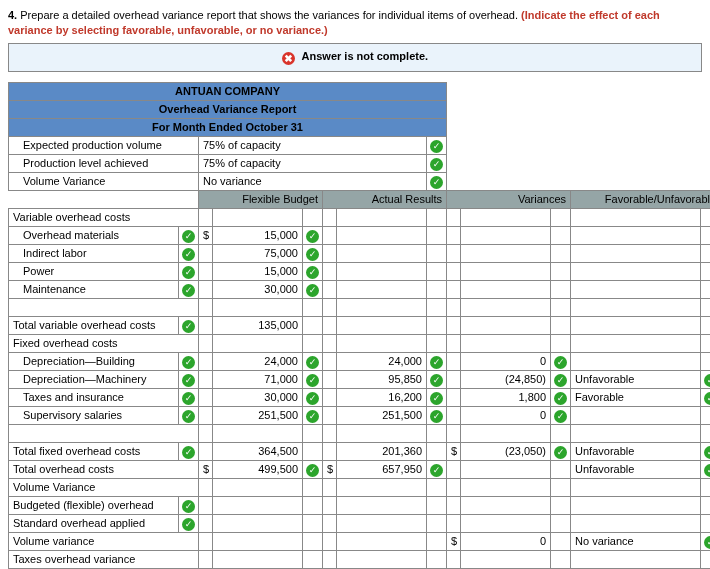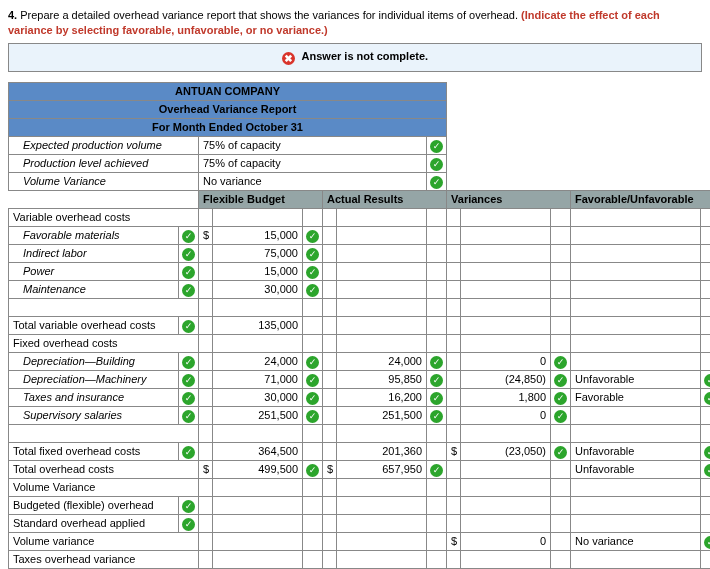--- a/index.html
+++ b/index.html
@@ -51,38 +51,38 @@
     background: #fff;
   }
   .hdr-blue {
     background: #5a8ac6 !important;
     text-align: center;
     font-weight: bold;
     color: #000;
   }
   .hdr-dark {
     background: #95a5a6 !important;
-    font-weight: bold;
-    text-align: left;
+    font-weight: normal;
+    text-align: right;
   }
   .num { text-align: right; white-space: nowrap; }
   .ck {
     display: inline-block;
     width: 13px; height: 13px;
     border-radius: 50%;
     background: #2ca52c;
     color: #fff;
     font-size: 9px;
     line-height: 13px;
     text-align: center;
     vertical-align: -2px;
   }
   .ck::before { content: "✓"; }
   .cell-ck { text-align: center; width: 20px; padding:0 !important; }
-  .indent { padding-left: 14px !important; font-style: italic; }
+  .indent { padding-left: 14px !important; }
   .noborder { border: none !important; background: transparent !important; }
   .label-col { width: 170px; }
   .amt-col { width: 90px; }
   .fu-col { width: 130px; }
   .ck-col { width: 20px; }
   .cur-col { width: 14px; }
 </style>
 </head>
 <body>
 
@@ -163,21 +163,21 @@
         <td></td>
         <td></td>
         <td></td>
         <td></td>
         <td></td>
         <td></td>
         <td></td>
         <td></td>
 </tr>
 <tr>
-  <td class="indent">Favorable materials</td>
+  <td class="indent">Overhead materials</td>
   <td class="cell-ck"><span class="ck"></span></td>
   <td>$</td>
   <td class="num">15,000</td>
   <td class="cell-ck"><span class="ck"></span></td>
   <td></td>
         <td></td>
         <td></td>
         <td></td>
         <td></td>
         <td></td>

